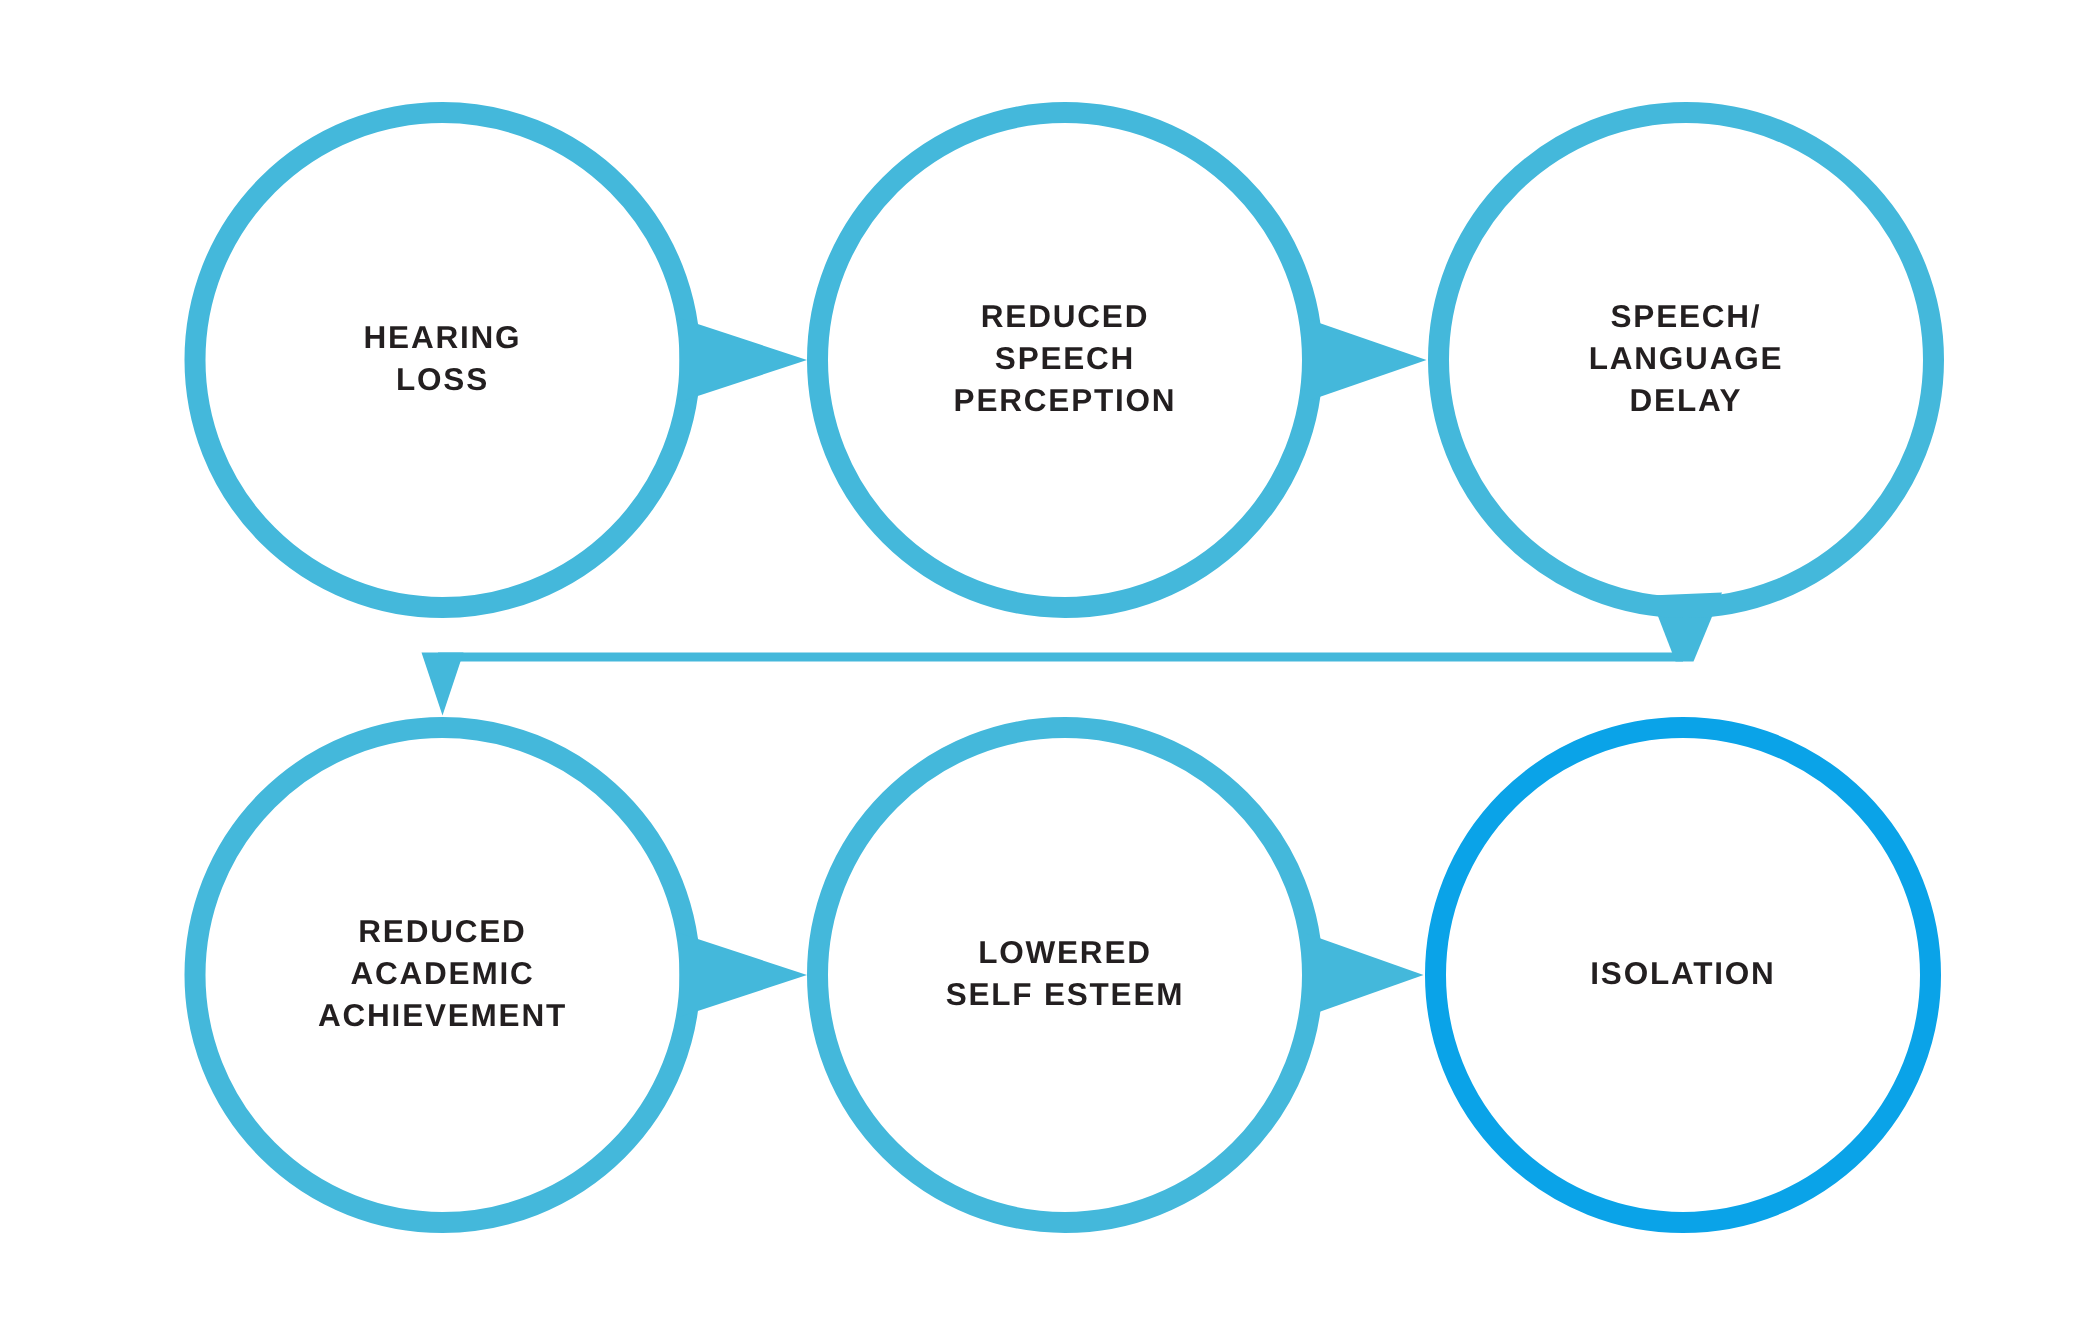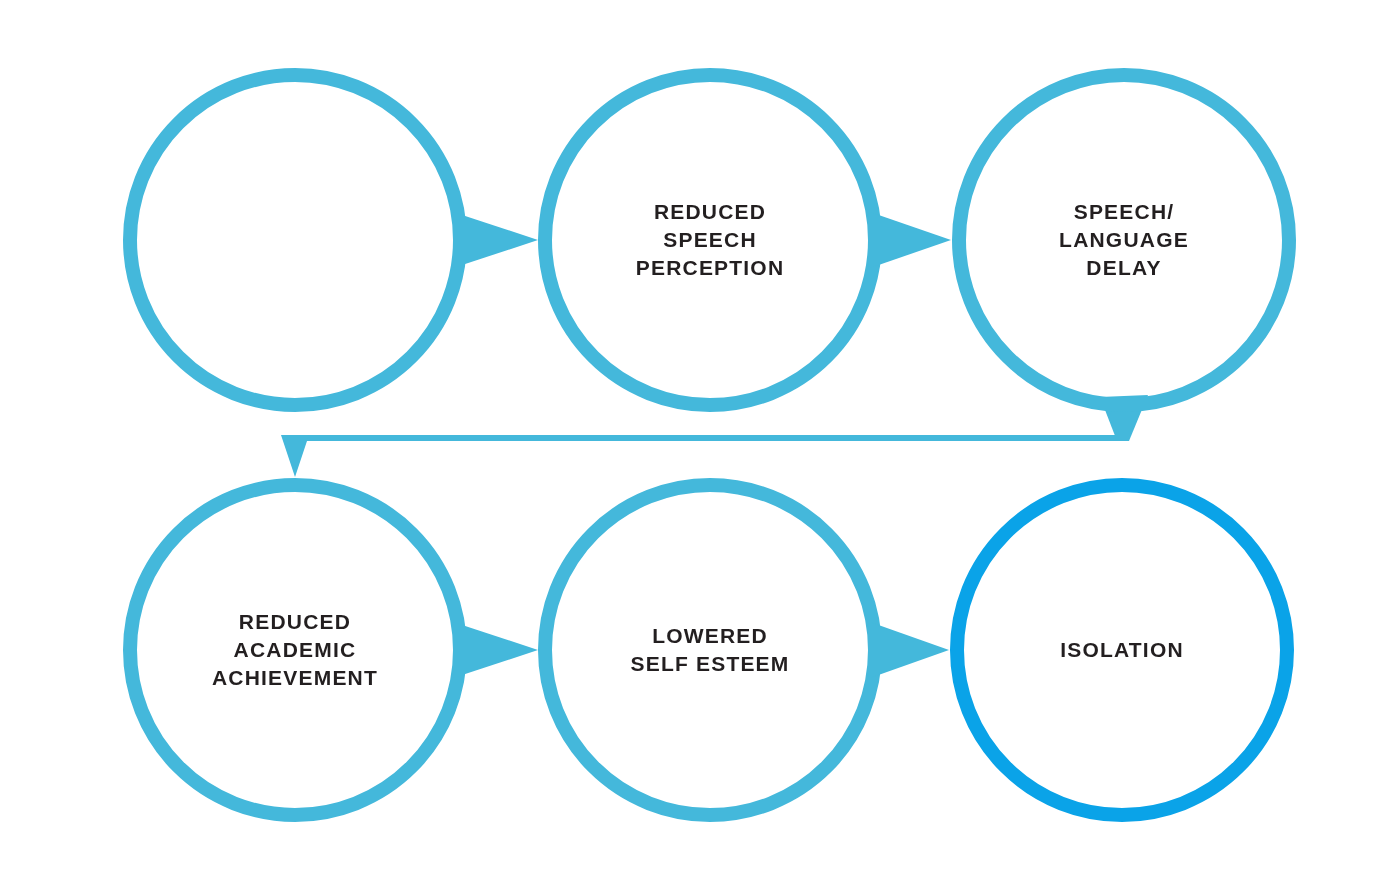--- a/index.html
+++ b/index.html
@@ -62,20 +62,22 @@
     <circle cx="710" cy="650" r="165" fill="none" stroke-width="14" stroke="#44B8DB"></circle>
     <circle cx="1122" cy="650" r="165" fill="none" stroke-width="14" stroke="#0AA3E8"></circle>
 
     <polygon points="453,212 538,240 453,268" fill="#44B8DB"></polygon>
     <polygon points="870,212 951,240 870,268" fill="#44B8DB"></polygon>
 
     <polygon points="453,622 538,650 453,678" fill="#44B8DB"></polygon>
     <polygon points="870,622 949,650 870,678" fill="#44B8DB"></polygon>
   </svg>
 
+  <div class="node-label pos-n0">HEARING
+LOSS</div>
   <div class="node-label pos-n1">REDUCED
 SPEECH
 PERCEPTION</div>
   <div class="node-label pos-n2">SPEECH/
 LANGUAGE
 DELAY</div>
   <div class="node-label pos-n3">REDUCED
 ACADEMIC
 ACHIEVEMENT</div>
   <div class="node-label pos-n4">LOWERED

